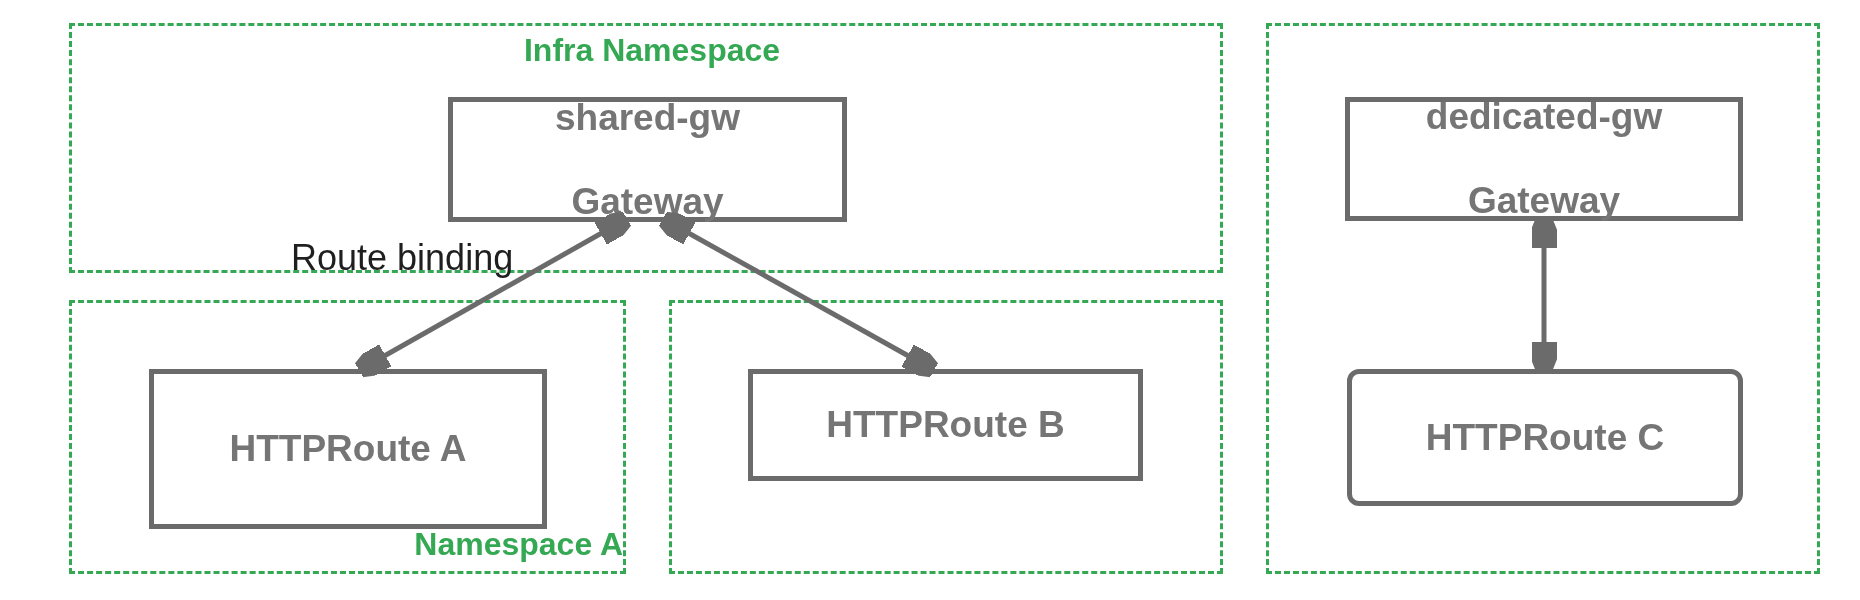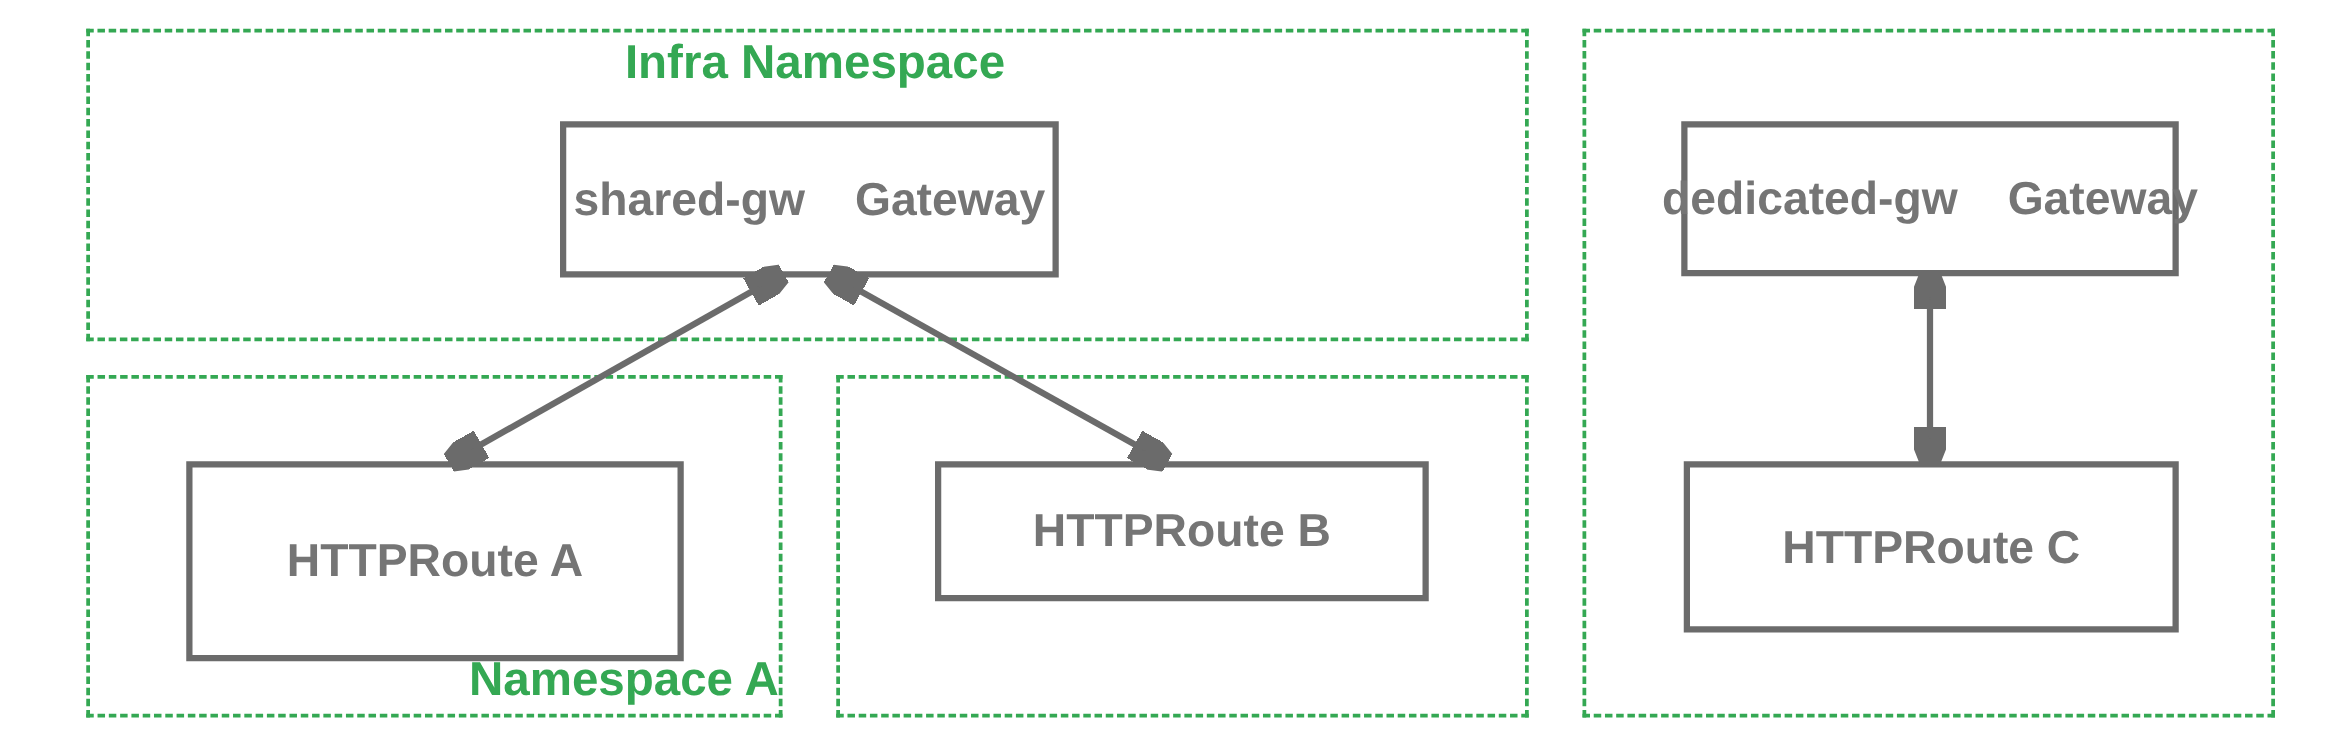--- a/index.html
+++ b/index.html
@@ -27,49 +27,49 @@
   }
   .ns-infra { left: 69px;  top: 23px;  width: 1154px; height: 250px; }
   .ns-a     { left: 69px;  top: 300px; width: 557px;  height: 274px; }
   .ns-b     { left: 669px; top: 300px; width: 554px;  height: 274px; }
   .ns-c     { left: 1266px; top: 23px; width: 554px;  height: 551px; }
   .ns-label {
     position: absolute;
     left: 12px; right: 0;
     text-align: center;
     font-weight: 700;
-    font-size: 38px;
+    font-size: 32px;
     line-height: 44px;
     color: var(--green);
     white-space: nowrap;
   }
   .ns-label.at-top    { top: 2px; }
   .ns-label.at-bottom { bottom: 5px; text-align: right; }
   
   .node {
     position: absolute;
     border: 5px solid var(--gray-border);
     background: var(--bg);
     display: flex;
-    flex-direction: row;
+    flex-direction: column;
     align-items: center;
     justify-content: center;
     font-weight: 700;
     font-size: 37px;
     line-height: 44px;
     color: var(--gray-text);
     text-align: center;
     white-space: nowrap;
     gap: 40px;
   }
   .node-shared-gw    { left: 376px; top: 71px;  width: 399px; height: 125px; }
   .node-httproute-a  { left: 77px;  top: 66px;  width: 398px; height: 160px; }
   .node-httproute-b  { left: 76px;  top: 66px;  width: 395px; height: 112px; }
   .node-dedicated-gw { left: 76px;  top: 71px;  width: 398px; height: 124px; }
-  .node-httproute-c  { left: 78px;  top: 343px; width: 396px; height: 137px; }
+  .node-httproute-c  { left: 78px;  top: 343px; width: 396px; height: 137px; border-radius: 12px; }
   
   .route-binding {
     position: absolute;
     left: 291px;
     top: 238px;
     font-size: 36px;
     line-height: 40px;
     font-weight: 400;
     color: var(--ink);
     white-space: nowrap;
@@ -117,20 +117,21 @@
   <div class="ns ns-c">
     <div class="node node-dedicated-gw">
       <span>dedicated-gw</span>
       <span>Gateway</span>
     </div>
     <div class="node node-httproute-c">
       <span>HTTPRoute C</span>
     </div>
   </div>
 
+  <div class="route-binding">Route binding</div>
 
   <svg class="arrows" viewBox="0 0 1860 600">
     <defs>
       <marker id="ah" viewBox="0 0 10 8" refX="8.5" refY="4" markerWidth="6" markerHeight="5" orient="auto-start-reverse">
         <path d="M0,0 L10,4 L0,8 Z" fill="#6b6b6b" stroke="none"></path>
       </marker>
     </defs>
     <path d="M623,221 L363,368" marker-start="url(#ah)" marker-end="url(#ah)"></path>
     <path d="M667,221 L930,368" marker-start="url(#ah)" marker-end="url(#ah)"></path>
     <path d="M1544,222 L1544,367" marker-start="url(#ah)" marker-end="url(#ah)"></path>

